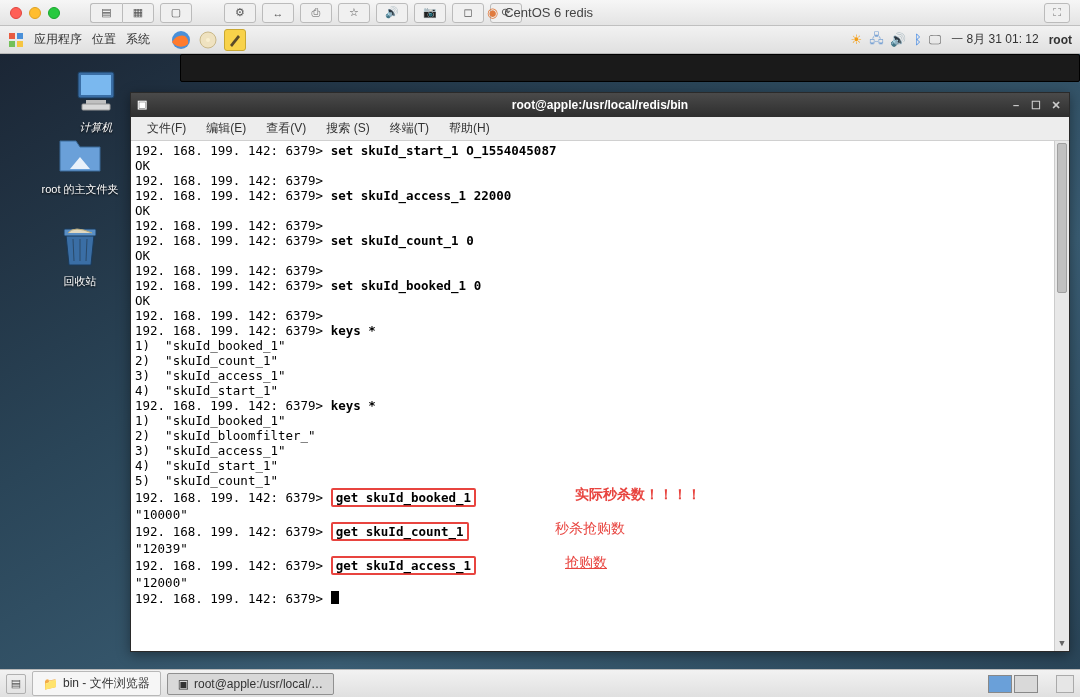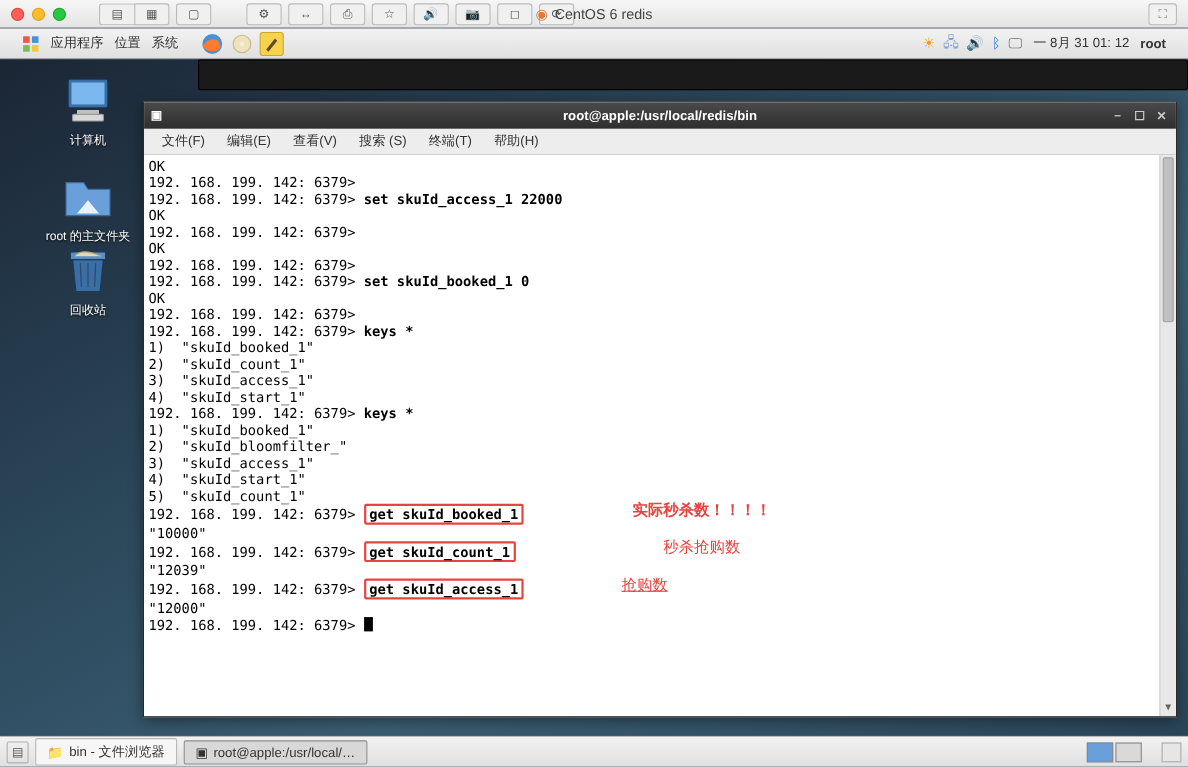--- a/index.html
+++ b/index.html
@@ -41,21 +41,21 @@
       position:absolute; right:10px; width:26px;height:20px;border:1px solid #bbb;border-radius:3px;background:#f0f0f0;
       display:flex;align-items:center;justify-content:center;font-size:11px;color:#777;
     }
     
     
     .gnome-panel {
       height: 28px;
       background: linear-gradient(#f2f2f2, #e0e0e0);
       border-bottom: 1px solid #b8b8b8;
       display: flex; align-items: center;
-      padding: 0 20px;
+      padding: 0 8px;
       font-size: 12px; color:#333;
     }
     .gnome-left { display:flex; align-items:center; gap:10px;}
     .gnome-lnchrs { display:flex; gap:5px; margin-left:10px;}
     .lnchr { width:22px;height:22px;border-radius:3px;display:flex;align-items:center;justify-content:center;font-size:13px;}
     .gnome-right { margin-left:auto;display:flex;align-items:center;gap:10px;}
     .gnome-right .tray{display:flex;gap:7px;align-items:center;font-size:13px;color:#666;}
     
     
     .desktop {
@@ -202,33 +202,33 @@
       <span>🖵</span>
     </div>
     <span>一  8月  31 01: 12</span>
     <span style="font-weight:bold;">root</span>
   </div>
 </div>
 
 <div class="desktop">
   <div class="dark-strip"></div>
 
-  <div class="desk-icon" style="top:14px;left:35px;">
+  <div class="desk-icon" style="top:14px;left:51px;font-style:italic;">
     <div class="ico">
       <svg width="48" height="44">
           <rect x="6" y="2" width="36" height="26" rx="2" fill="#3a6ea5" stroke="#1a3a5a"></rect>
           <rect x="9" y="5" width="30" height="20" fill="#7ab8ef"></rect>
           <rect x="14" y="30" width="20" height="4" fill="#c0c0c0"></rect>
           <rect x="10" y="34" width="28" height="6" rx="1" fill="#d8d8d8" stroke="#999"></rect>
         </svg>
     </div>
     <span>计算机</span>
   </div>
 
-  <div class="desk-icon" style="top:101px;left:35px;">
+  <div class="desk-icon" style="top:76px;left:35px;">
     <div class="ico">
       <svg width="48" height="42">
           <path d="M4 14 L4 38 L44 38 L44 14 L24 14 L20 8 L4 8 Z" fill="#6aa0d9" stroke="#3a6a9a"></path>
           <path d="M14 36 L24 24 L34 36 Z M21 30 h6 v6 h-6 Z" fill="#fff" opacity=".85"></path>
         </svg>
     </div>
     <span>root 的主文件夹</span>
   </div>
 
   <div class="desk-icon" style="top:168px;left:35px;">
@@ -262,44 +262,46 @@
       <span>搜索 (S)</span>
       <span>终端(T)</span>
       <span>帮助(H)</span>
     </div>
     <div class="term-body" id="term-body">
       <div class="term-scroll">
         <div class="arrow" style="top:0">▲</div>
         <div class="thumb"></div>
         <div class="arrow" style="bottom:0">▼</div>
       </div>
+    <div class="term-line"><span>192. 168. 199. 142: 6379&gt; </span><span class="prompt-bold">set skuId_start_1 O_1554045087</span></div>
         <div class="term-line">OK</div>
         <div class="term-line">192. 168. 199. 142: 6379&gt;</div>
         <div class="term-line"><span>192. 168. 199. 142: 6379&gt; </span><span class="prompt-bold">set skuId_access_1 22000</span></div>
         <div class="term-line">OK</div>
         <div class="term-line">192. 168. 199. 142: 6379&gt;</div>
+        <div class="term-line"><span>192. 168. 199. 142: 6379&gt; </span><span class="prompt-bold">set skuId_count_1 0</span></div>
         <div class="term-line">OK</div>
         <div class="term-line">192. 168. 199. 142: 6379&gt;</div>
         <div class="term-line"><span>192. 168. 199. 142: 6379&gt; </span><span class="prompt-bold">set skuId_booked_1 0</span></div>
         <div class="term-line">OK</div>
         <div class="term-line">192. 168. 199. 142: 6379&gt;</div>
         <div class="term-line"><span>192. 168. 199. 142: 6379&gt; </span><span class="prompt-bold">keys *</span></div>
         <div class="term-line">1)  "skuId_booked_1"</div>
         <div class="term-line">2)  "skuId_count_1"</div>
         <div class="term-line">3)  "skuId_access_1"</div>
         <div class="term-line">4)  "skuId_start_1"</div>
         <div class="term-line"><span>192. 168. 199. 142: 6379&gt; </span><span class="prompt-bold">keys *</span></div>
         <div class="term-line">1)  "skuId_booked_1"</div>
         <div class="term-line">2)  "skuId_bloomfilter_"</div>
         <div class="term-line">3)  "skuId_access_1"</div>
         <div class="term-line">4)  "skuId_start_1"</div>
         <div class="term-line">5)  "skuId_count_1"</div>
         <div class="term-line" style="position: relative;"><span>192. 168. 199. 142: 6379&gt; </span><span class="redbox prompt-bold">get skuId_booked_1</span><span class="redtext" style="left: 440px; top: -1px; font-weight: bold;">实际秒杀数！！！！</span></div>
         <div class="term-line">"10000"</div>
-        <div class="term-line" style="position: relative;"><span>192. 168. 199. 142: 6379&gt; </span><span class="redbox prompt-bold">get skuId_count_1</span><span class="redtext" style="left: 420px; top: -1px; margin-left: 48px;">秒杀抢购数</span></div>
+        <div class="term-line" style="position: relative;"><span>192. 168. 199. 142: 6379&gt; </span><span class="redbox prompt-bold">get skuId_count_1</span><span class="redtext" style="left: 420px; top: -1px;">秒杀抢购数</span></div>
         <div class="term-line">"12039"</div>
         <div class="term-line" style="position: relative;"><span>192. 168. 199. 142: 6379&gt; </span><span class="redbox prompt-bold">get skuId_access_1</span><span class="redtext" style="left: 430px; top: -1px; text-decoration: underline;">抢购数</span></div>
         <div class="term-line">"12000"</div>
         <div class="term-line">192. 168. 199. 142: 6379&gt; <span class="cursor"></span></div>
       </div>
   </div>
 </div>
 
 <div class="gnome-bottom">
   <div style="width:20px;height:20px;border:1px solid #b0b0b0;border-radius:2px;font-size:11px;display:flex;align-items:center;justify-content:center;color:#555;">▤</div>

